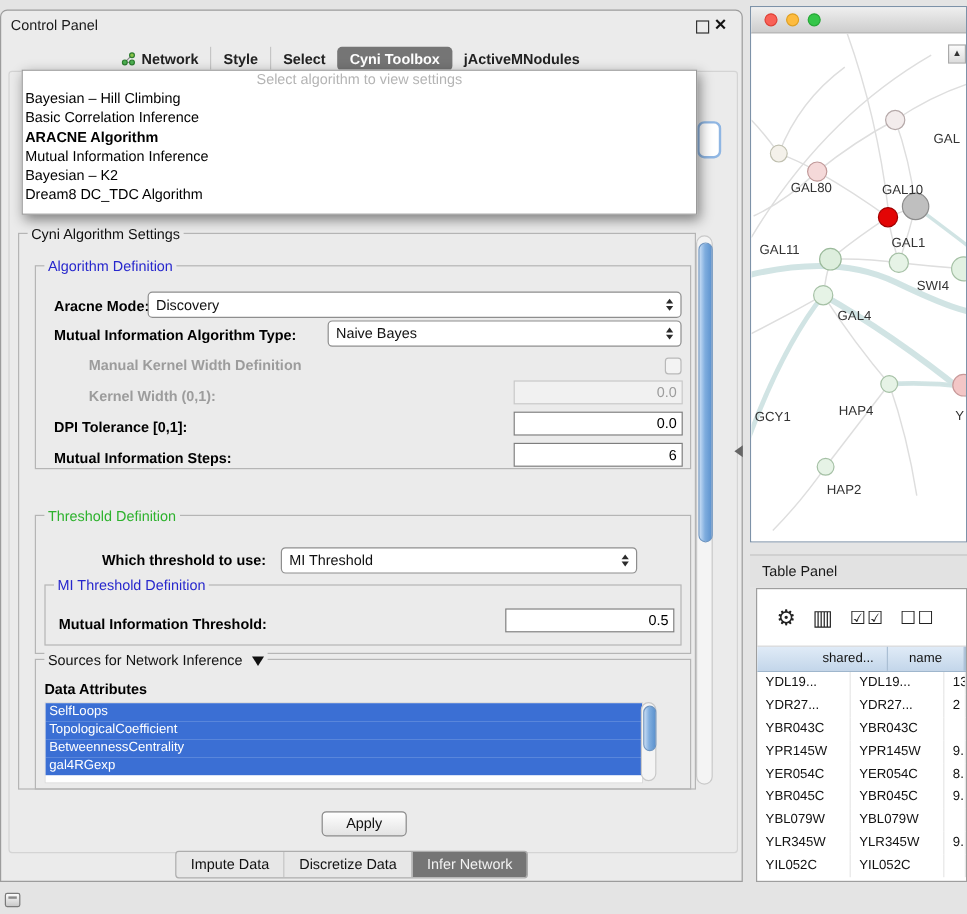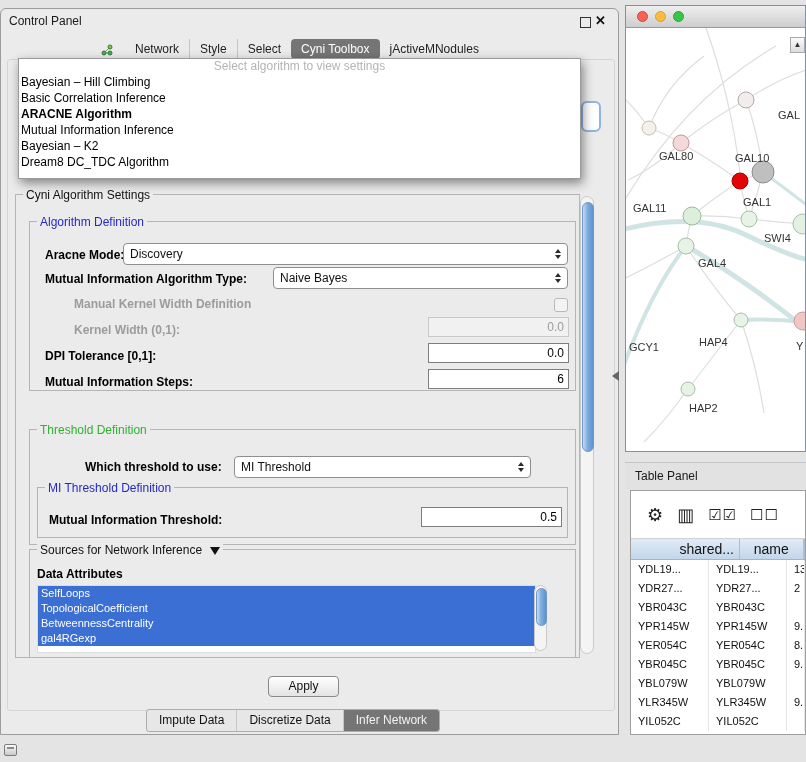--- a/index.html
+++ b/index.html
@@ -8,21 +8,21 @@
   .abs{position:absolute;}
 
   
   .cp{left:0;top:8px;width:619px;height:727px;background:#ebebeb;border:1px solid #9c9c9c;
       border-radius:6px 6px 0 0;box-sizing:border-box;}
   .cp-title{left:8px;top:5px;color:#1a1a1a;}
   .float-ic{left:579px;top:8px;width:9px;height:9px;border:1px solid #333;background:transparent;}
   .close-ic{left:594px;top:4px;font-size:13px;font-weight:bold;color:#111;}
 
   .tabbar{left:90px;top:29px;height:22px;display:flex;align-items:center;color:#222;}
-  .tab{padding:3px 10px;display:flex;gap:22px;align-items:flex-end;white-space:nowrap;}
+  .tab{padding:3px 10px;display:flex;gap:5px;align-items:center;white-space:nowrap;font-weight:bold;}
   .tab.sep{border-left:1px solid #c5c5c5;}
   .tab.selected{background:#757575;color:#ffffff;border-radius:4px;border-left:none;}
 
   .inner-border{left:6px;top:50px;width:606px;height:650px;border:1px solid #d4d4d4;border-radius:3px;}
 
   
   .dropdown{left:17px;top:49px;width:561px;height:119px;background:#fff;border:1px solid #9a9a9a;
             box-shadow:2px 4px 10px rgba(0,0,0,.45);z-index:6;}
   .dd-prompt{height:15px;line-height:15px;text-align:center;color:#b4b4b4;}
   .dd-item{height:16px;line-height:16px;padding-left:2px;color:#000;}
@@ -84,21 +84,21 @@
              background:linear-gradient(#fbfbfb,#dcdcdc);font-size:8px;text-align:center;line-height:14px;color:#333;}
 
   
   .tp-strip{left:625px;top:462px;width:181px;height:26px;background:#e2e2e2;border-top:1px solid #c4c4c4;}
   .tp-title{left:10px;top:6px;color:#1a1a1a;}
   .tablewin{left:630px;top:490px;width:176px;height:245px;background:#fff;border:1px solid #9e9e9e;box-sizing:border-box;overflow:hidden;}
   .tb-toolbar{height:47px;border-bottom:1px solid #d2d2d2;display:flex;align-items:center;gap:13px;padding-left:16px;}
   .tb-icon{font-size:15px;color:#222;letter-spacing:1px;}
   .tb-icon.big{font-size:18px;}
   .thead{display:flex;height:20px;background:linear-gradient(#e0ebf7,#c3d6ea);border-bottom:1px solid #9fb6cc;
-         font-size:14px;color:#111;padding-left:44px;}
+         font-size:11px;color:#111;padding-left:44px;}
   .th{box-sizing:border-box;border-right:1px solid #aabfd4;height:100%;line-height:20px;text-align:center;overflow:hidden;white-space:nowrap;}
   .trow{display:flex;height:19px;font-size:11px;}
   .tcell{box-sizing:border-box;padding-left:7px;border-right:1px solid #e6e6e6;height:100%;line-height:19px;
          white-space:nowrap;overflow:hidden;}
   .c1{width:78px;} .c2{width:78px;} .c3{flex:1;}
 
   .mini-icon{left:4px;top:744px;width:13px;height:12px;border:1px solid #7a7a7a;background:linear-gradient(#fdfdfd,#c9c9c9);
              box-sizing:border-box;border-radius:2px;}
   .mini-icon::after{content:"";display:block;margin:2px;height:2px;background:#8a8a8a;}
 </style>

